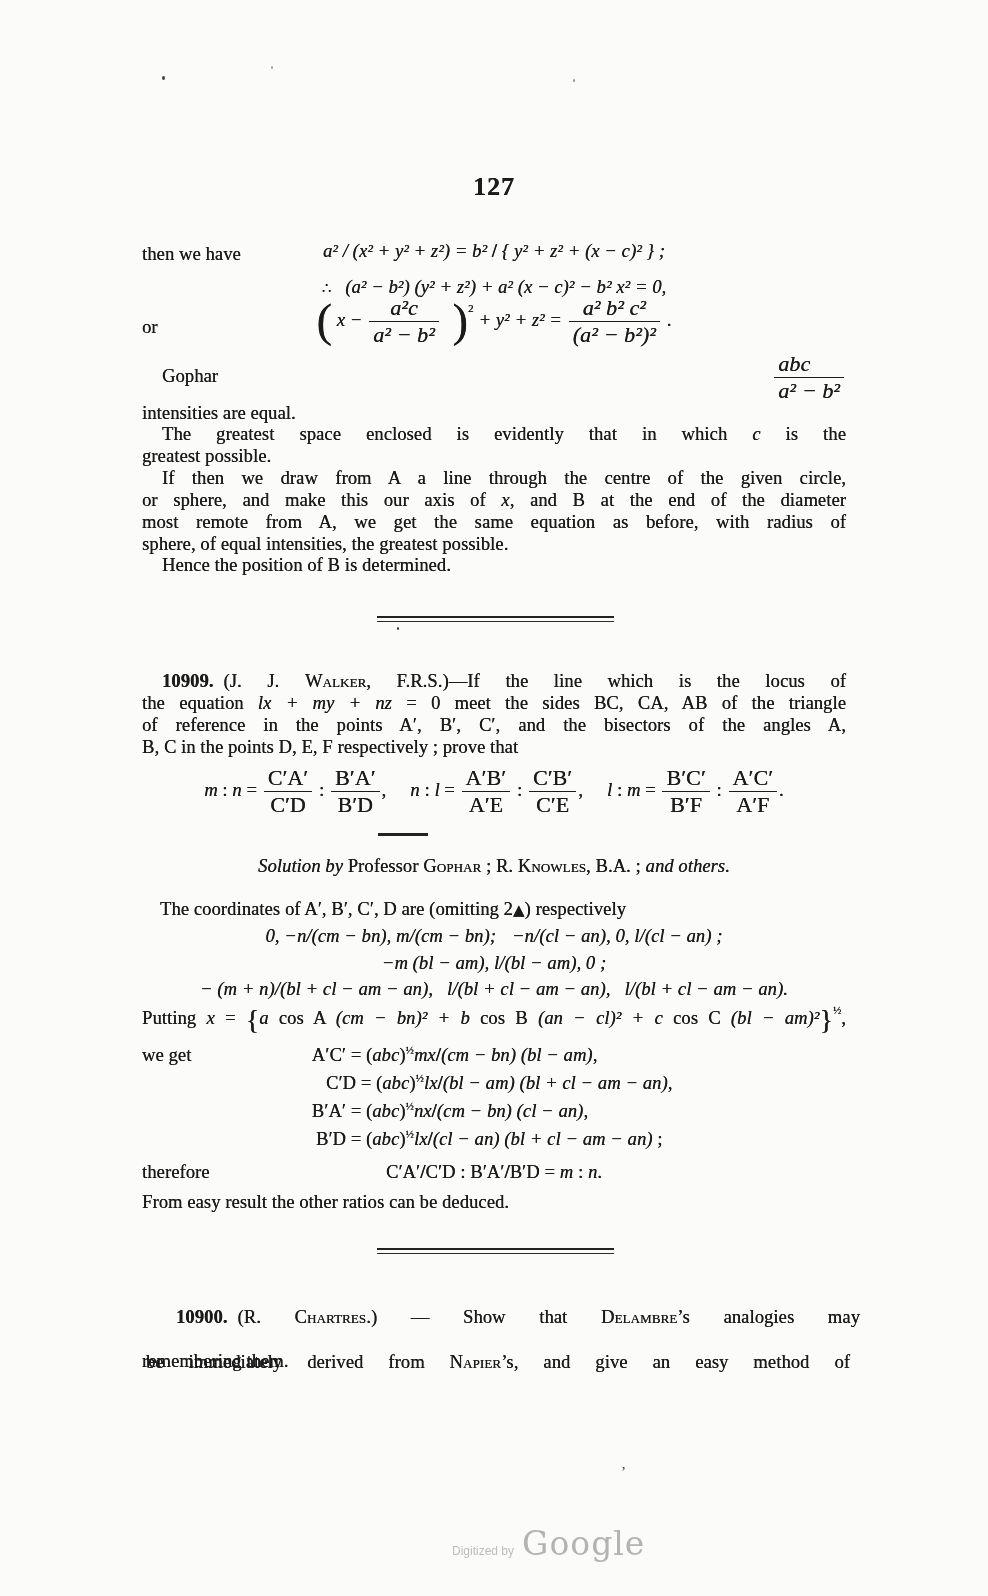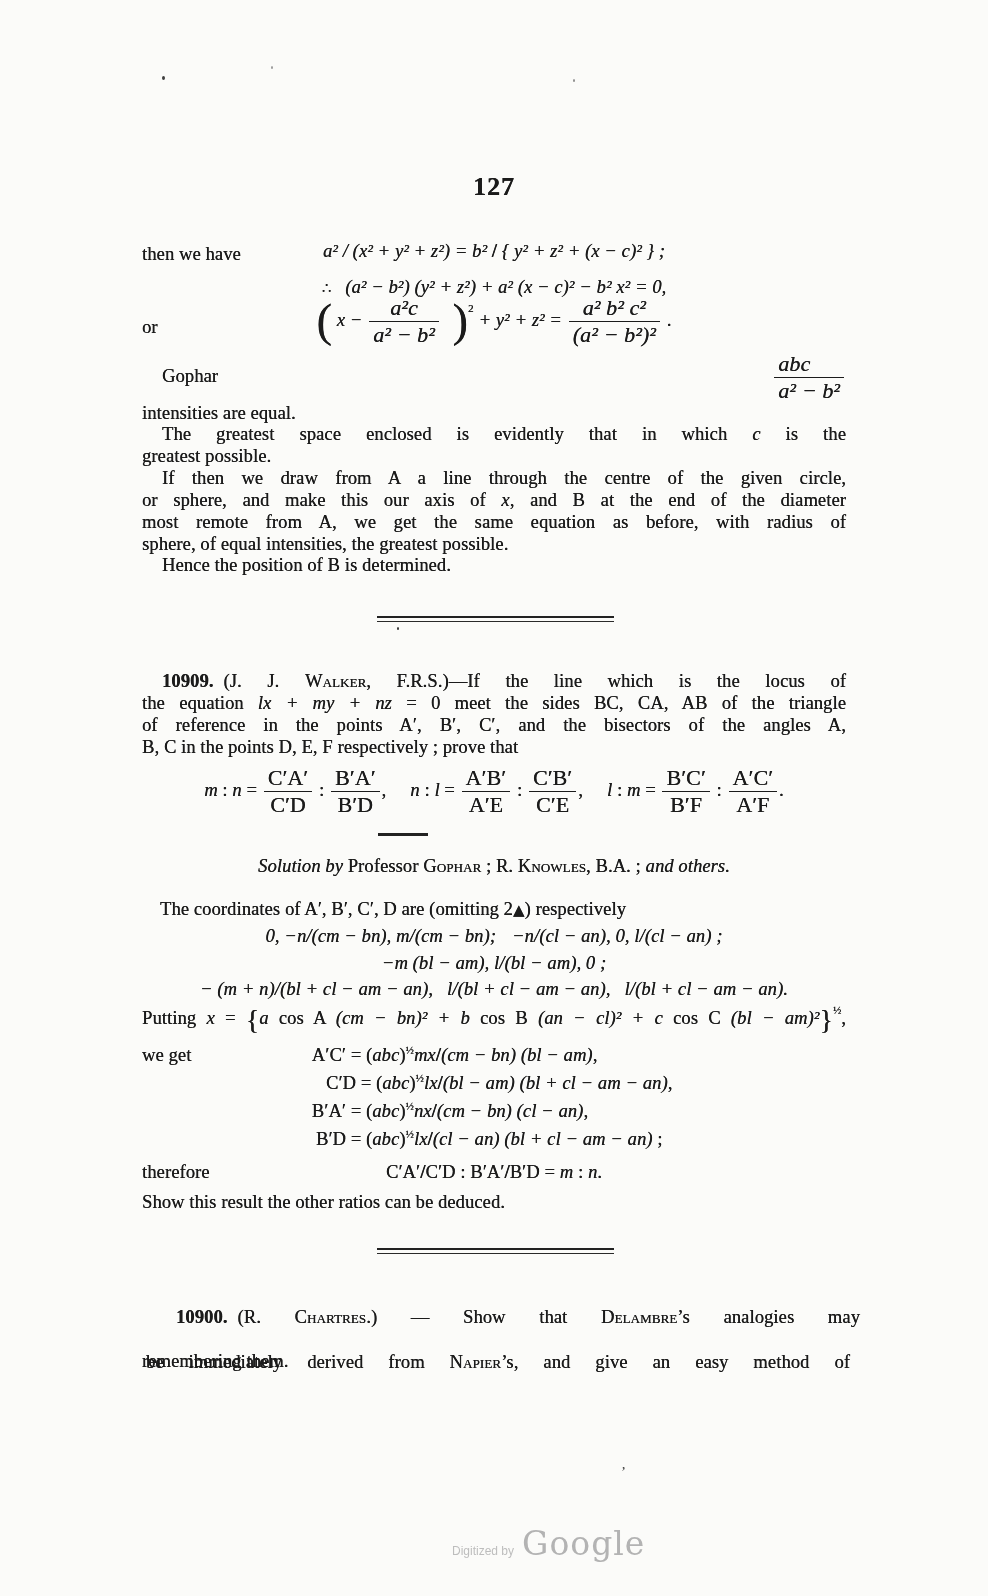--- a/index.html
+++ b/index.html
@@ -90,21 +90,21 @@
       <div class="line center" style="top: 952px;"><span class="it">−m (bl − am), l/(bl − am), 0 ;</span></div>
       <div class="line center" style="top: 978px;"><span class="it">− (m + n)/(bl + cl − am − an),</span><span style="display: inline-block; width: 14px;"></span><span class="it">l/(bl + cl − am − an),</span><span style="display: inline-block; width: 14px;"></span><span class="it">l/(bl + cl − am − an).</span></div>
       <div class="line just" style="top: 1006px; left: 142px; width: 704px;"><span>Putting </span><span class="it">x</span><span> = </span><span class="bp" style="font-size: 1.5em;">{</span><span class="it">a</span><span> cos A </span><span class="it">(cm − bn)² + b</span><span> cos B </span><span class="it">(an − cl)² + c</span><span> cos C </span><span class="it">(bl − am)²</span><span class="bp" style="font-size: 1.5em;">}</span><span class="sup" style="vertical-align: 10px;">½</span><span>,</span></div>
       <div class="line" style="top: 1044px; left: 142px;"><span>we get</span></div>
       <div class="line" style="top: 1044px; left: 290px;"><span class="lb">A′C′</span><span> = (</span><span class="it">abc</span><span>)</span><span class="sup" style="vertical-align: 7px;">½</span><span class="it">mx</span><span class="bd">/</span><span class="it">(cm − bn) (bl − am)</span><span>,</span></div>
       <div class="line" style="top: 1072px; left: 300px;"><span class="lb">C′D</span><span> = (</span><span class="it">abc</span><span>)</span><span class="sup" style="vertical-align: 7px;">½</span><span class="it">lx</span><span class="bd">/</span><span class="it">(bl − am) (bl + cl − am − an)</span><span>,</span></div>
       <div class="line" style="top: 1100px; left: 290px;"><span class="lb">B′A′</span><span> = (</span><span class="it">abc</span><span>)</span><span class="sup" style="vertical-align: 7px;">½</span><span class="it">nx</span><span class="bd">/</span><span class="it">(cm − bn) (cl − an)</span><span>,</span></div>
       <div class="line" style="top: 1128px; left: 290px;"><span class="lb">B′D</span><span> = (</span><span class="it">abc</span><span>)</span><span class="sup" style="vertical-align: 7px;">½</span><span class="it">lx</span><span class="bd">/</span><span class="it">(cl − an) (bl + cl − am − an)</span><span> ;</span></div>
       <div class="line" style="top: 1161px; left: 142px;"><span>therefore</span></div>
       <div class="line center" style="top: 1161px;"><span>C′A′</span><span class="bd">/</span><span>C′D : B′A′</span><span class="bd">/</span><span>B′D = </span><span class="it">m</span><span> : </span><span class="it">n</span><span>.</span></div>
-      <div class="line" style="top: 1191px; left: 142px;"><span>Show this result the other ratios can be deduced.</span></div>
+      <div class="line" style="top: 1191px; left: 142px;"><span>From easy result the other ratios can be deduced.</span></div>
       <div class="line just" style="top: 1306px; left: 176px; width: 684px;"><span class="bd">10900.</span><span style="display: inline-block; width: 10px;"></span><span>(R. </span><span class="sc">Chartres</span><span>.) — Show that </span><span class="sc">Delambre</span><span>’s analogies may</span></div>
       <div class="line just" style="top: 1328px; left: 146px; width: 704px; margin-top: 23px;"><span>be immediately derived from </span><span class="sc">Napier</span><span>’s, and give an easy method of</span></div>
       <div class="line" style="top: 1350px; left: 142px;"><span>remembering them.</span></div>
     </div>
 
   <div class="dbl-rule rule1"></div>
   <div class="short-rule"></div>
   <div class="dbl-rule rule2"></div>
 
   <div class="watermark">

